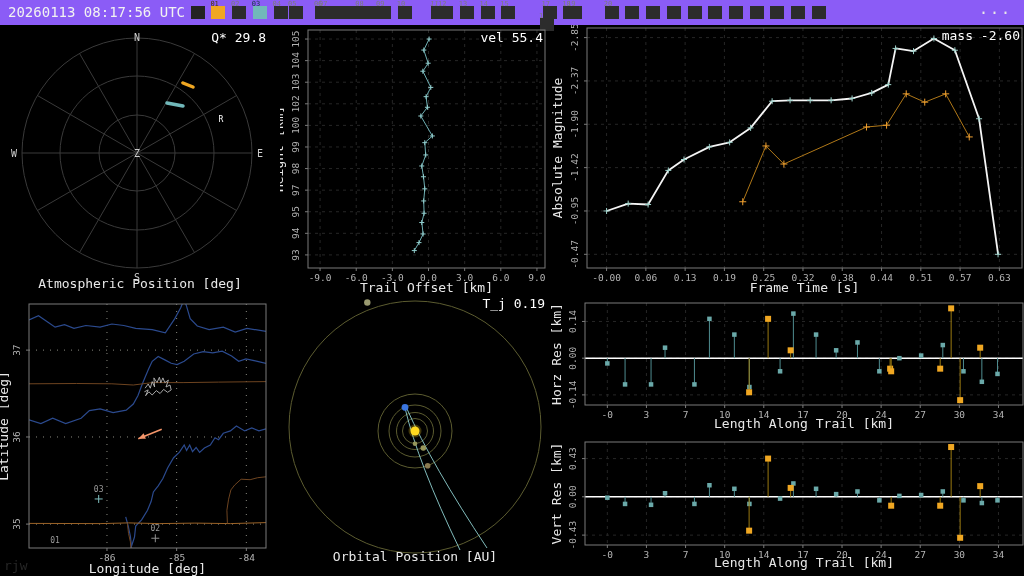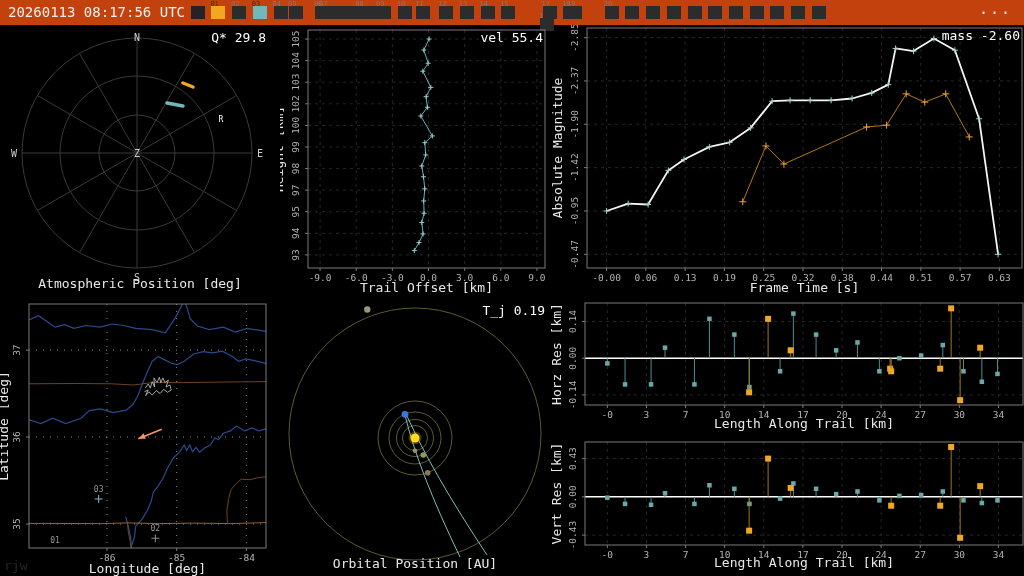--- a/index.html
+++ b/index.html
@@ -1,34 +1,34 @@
 <!DOCTYPE html>
 <html><head>
 <meta charset="utf-8">
 <style>
   html,body{margin:0;padding:0;background:#000;}
   body{position:relative;width:1024px;height:576px;overflow:hidden;
        font-family:"DejaVu Sans Mono","Liberation Mono",monospace;}
-  #header{position:absolute;left:0;top:0;width:1024px;height:25px;background:#c2410c;}
+  #header{position:absolute;left:0;top:0;width:1024px;height:25px;background:#8b5cf6;}
   #clock{position:absolute;left:8px;top:4px;font-size:14px;color:#f2f2f2;white-space:pre;}
   #menu-dots{position:absolute;right:12px;top:0px;font-size:15px;color:#e8e8e8;letter-spacing:2px;cursor:default;}
   #tiles{position:absolute;left:0;top:0;height:25px;}
   .tile{position:absolute;top:6px;width:14px;height:13px;background:#2c2c2c;}
   .tile.empty{background:#232323;}
   .tile.orange{background:#f0a722;}
   .tile.teal{background:#71b8ba;}
   .tile .tl{position:absolute;top:-5px;left:-1px;font-size:7px;line-height:7px;color:#7c7c7c;}
   .tile.orange .tl{color:#503300;}
   .tile.teal .tl{color:#12393b;}
   .panel{position:absolute;}
   #p-atmos{left:0;top:25px;width:280px;height:280px;}
   #p-trail{left:280px;top:25px;width:270px;height:275px;}
   #p-mag{left:550px;top:25px;width:474px;height:270px;}
   #p-map{left:0;top:300px;width:280px;height:276px;}
-  #p-orbit{left:280px;top:300px;width:270px;height:276px;}
+  #p-orbit{left:280px;top:293px;width:270px;height:276px;}
   #p-horz{left:550px;top:295px;width:474px;height:140px;}
   #p-vert{left:550px;top:435px;width:474px;height:141px;}
   #watermark{position:absolute;left:4px;top:558px;font-size:13px;color:#262626;}
   svg text{font-family:"DejaVu Sans Mono","Liberation Mono",monospace;}
 </style>
 </head>
 <body>
 
 <div id="header">
   <div id="clock">20260113 08:17:56 UTC</div>
@@ -57,21 +57,21 @@
       </div>
       <div class="tile " style="left: 356.3px;">
         <span class="tl">08</span>
       </div>
       <div class="tile " style="left: 377px;">
         <span class="tl">09</span>
       </div>
       <div class="tile " style="left: 397.7px;">
         <span class="tl">10</span>
       </div>
-      <div class="tile " style="left: 416px; font-style: italic;">
+      <div class="tile " style="left: 431px; font-style: italic;">
         <span class="tl">11</span>
       </div>
       <div class="tile " style="left: 439.1px;">
         <span class="tl">12</span>
       </div>
       <div class="tile " style="left: 459.8px;">
         <span class="tl">13</span>
       </div>
       <div class="tile " style="left: 480.5px;">
         <span class="tl">14</span>

